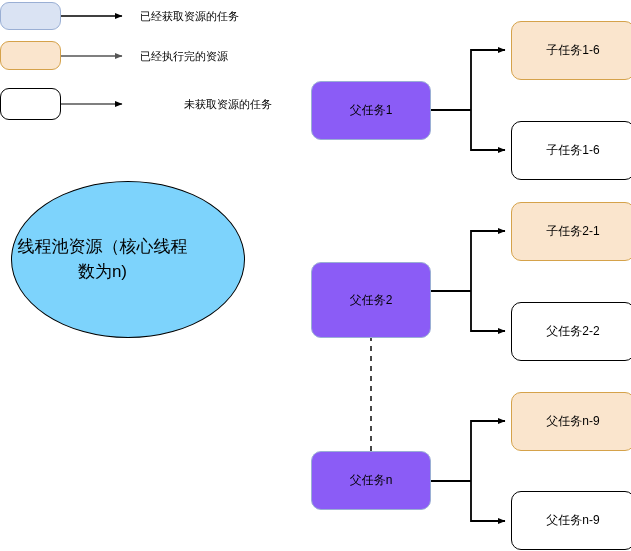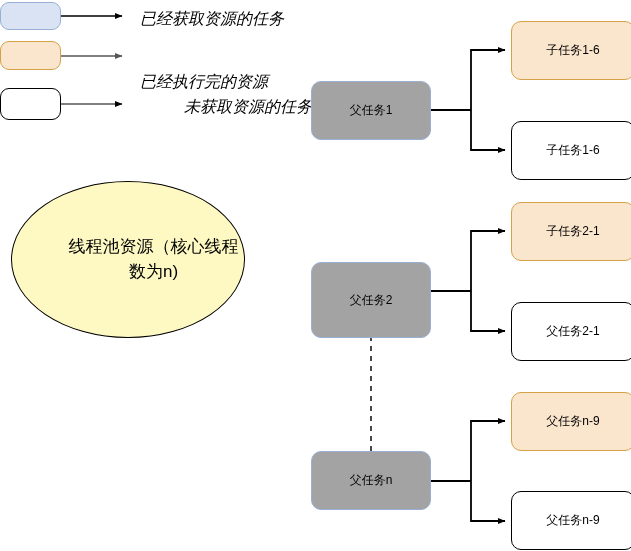--- a/index.html
+++ b/index.html
@@ -24,21 +24,21 @@
     align-items: center;
     justify-content: center;
     border-radius: 10px;
     text-align: center;
     line-height: 1.35;
     color: #000000;
     font-size: 12px;
     white-space: nowrap;
   }
   .node.blue {
-    background: #a3a3a3;
+    background: #8b5cf6;
     border: 1px solid #9aafd4;
   }
   .node.orange {
     background: #fae5cd;
     border: 1px solid #d6a council;
   }
   .node.orange {
     border: 1px solid #d5a24a;
   }
   .node.white {
@@ -57,34 +57,33 @@
   .legend-box.orange {
     background: #fae5cd;
     border: 1px solid #d5a24a;
   }
   .legend-box.white {
     background: #ffffff;
     border: 1.5px solid #000000;
   }
   .legend-label {
     position: absolute;
-    font-size: 16px;
+    font-size: 11px;
     color: #000000;
     white-space: nowrap;
-    font-style: italic;
   }
   .ellipse {
     position: absolute;
     box-sizing: border-box;
     border: 1.4px solid #000000;
     border-radius: 50%;
-    background: #fef9c3;
+    background: #7dd3fc;
     display: flex;
     align-items: center;
-    justify-content: flex-end;
+    justify-content: flex-start;
   }
   .ellipse-text {
     font-size: 17px;
     color: #000000;
     text-align: center;
     line-height: 1.45;
     width: 78%;
   }
   svg.edges {
     position: absolute;
@@ -140,21 +139,21 @@
 
     <g>
       <line x1="371" y1="326" x2="371" y2="452" stroke="#333333" stroke-width="1.8" stroke-dasharray="5 5"></line>
     </g>
   </svg>
 
   <div class="legend-box blue" style="left:0px; top:2px; width:61px; height:28px;"></div>
   <div class="legend-label" style="left:140px; top:9px;">已经获取资源的任务</div>
 
   <div class="legend-box orange" style="left:0px; top:41px; width:61px; height:29px;"></div>
-  <div class="legend-label" style="left:140px; top:49px;margin-top:23px;">已经执行完的资源</div>
+  <div class="legend-label" style="left:140px; top:49px;">已经执行完的资源</div>
 
   <div class="legend-box white" style="left:0px; top:88px; width:61px; height:32px;"></div>
   <div class="legend-label" style="left:140px; top:97px;margin-left:44px;">未获取资源的任务</div>
 
   <div class="ellipse" style="left:11px; top:181px; width:234px; height:157px;">
     <div class="ellipse-text">线程池资源（核心线程数为n)</div>
   </div>
 
   <div class="node blue" style="left:311px; top:81px; width:120px; height:59px;">
     <span>父任务1</span>
@@ -166,21 +165,21 @@
     <span>子任务1-6</span>
   </div>
 
   <div class="node blue" style="left:311px; top:262px; width:120px; height:76px;">
     <span>父任务2</span>
   </div>
   <div class="node orange" style="left:511px; top:202px; width:124px; height:59px;">
     <span>子任务2-1</span>
   </div>
   <div class="node white" style="left:511px; top:302px; width:124px; height:59px;">
-    <span>父任务2-1</span>
+    <span>父任务2-2</span>
   </div>
 
   <div class="node blue" style="left:311px; top:451px; width:120px; height:59px;">
     <span>父任务n</span>
   </div>
   <div class="node orange" style="left:511px; top:392px; width:124px; height:59px;">
     <span>父任务n-9</span>
   </div>
   <div class="node white" style="left:511px; top:491px; width:124px; height:59px;">
     <span>父任务n-9</span>

